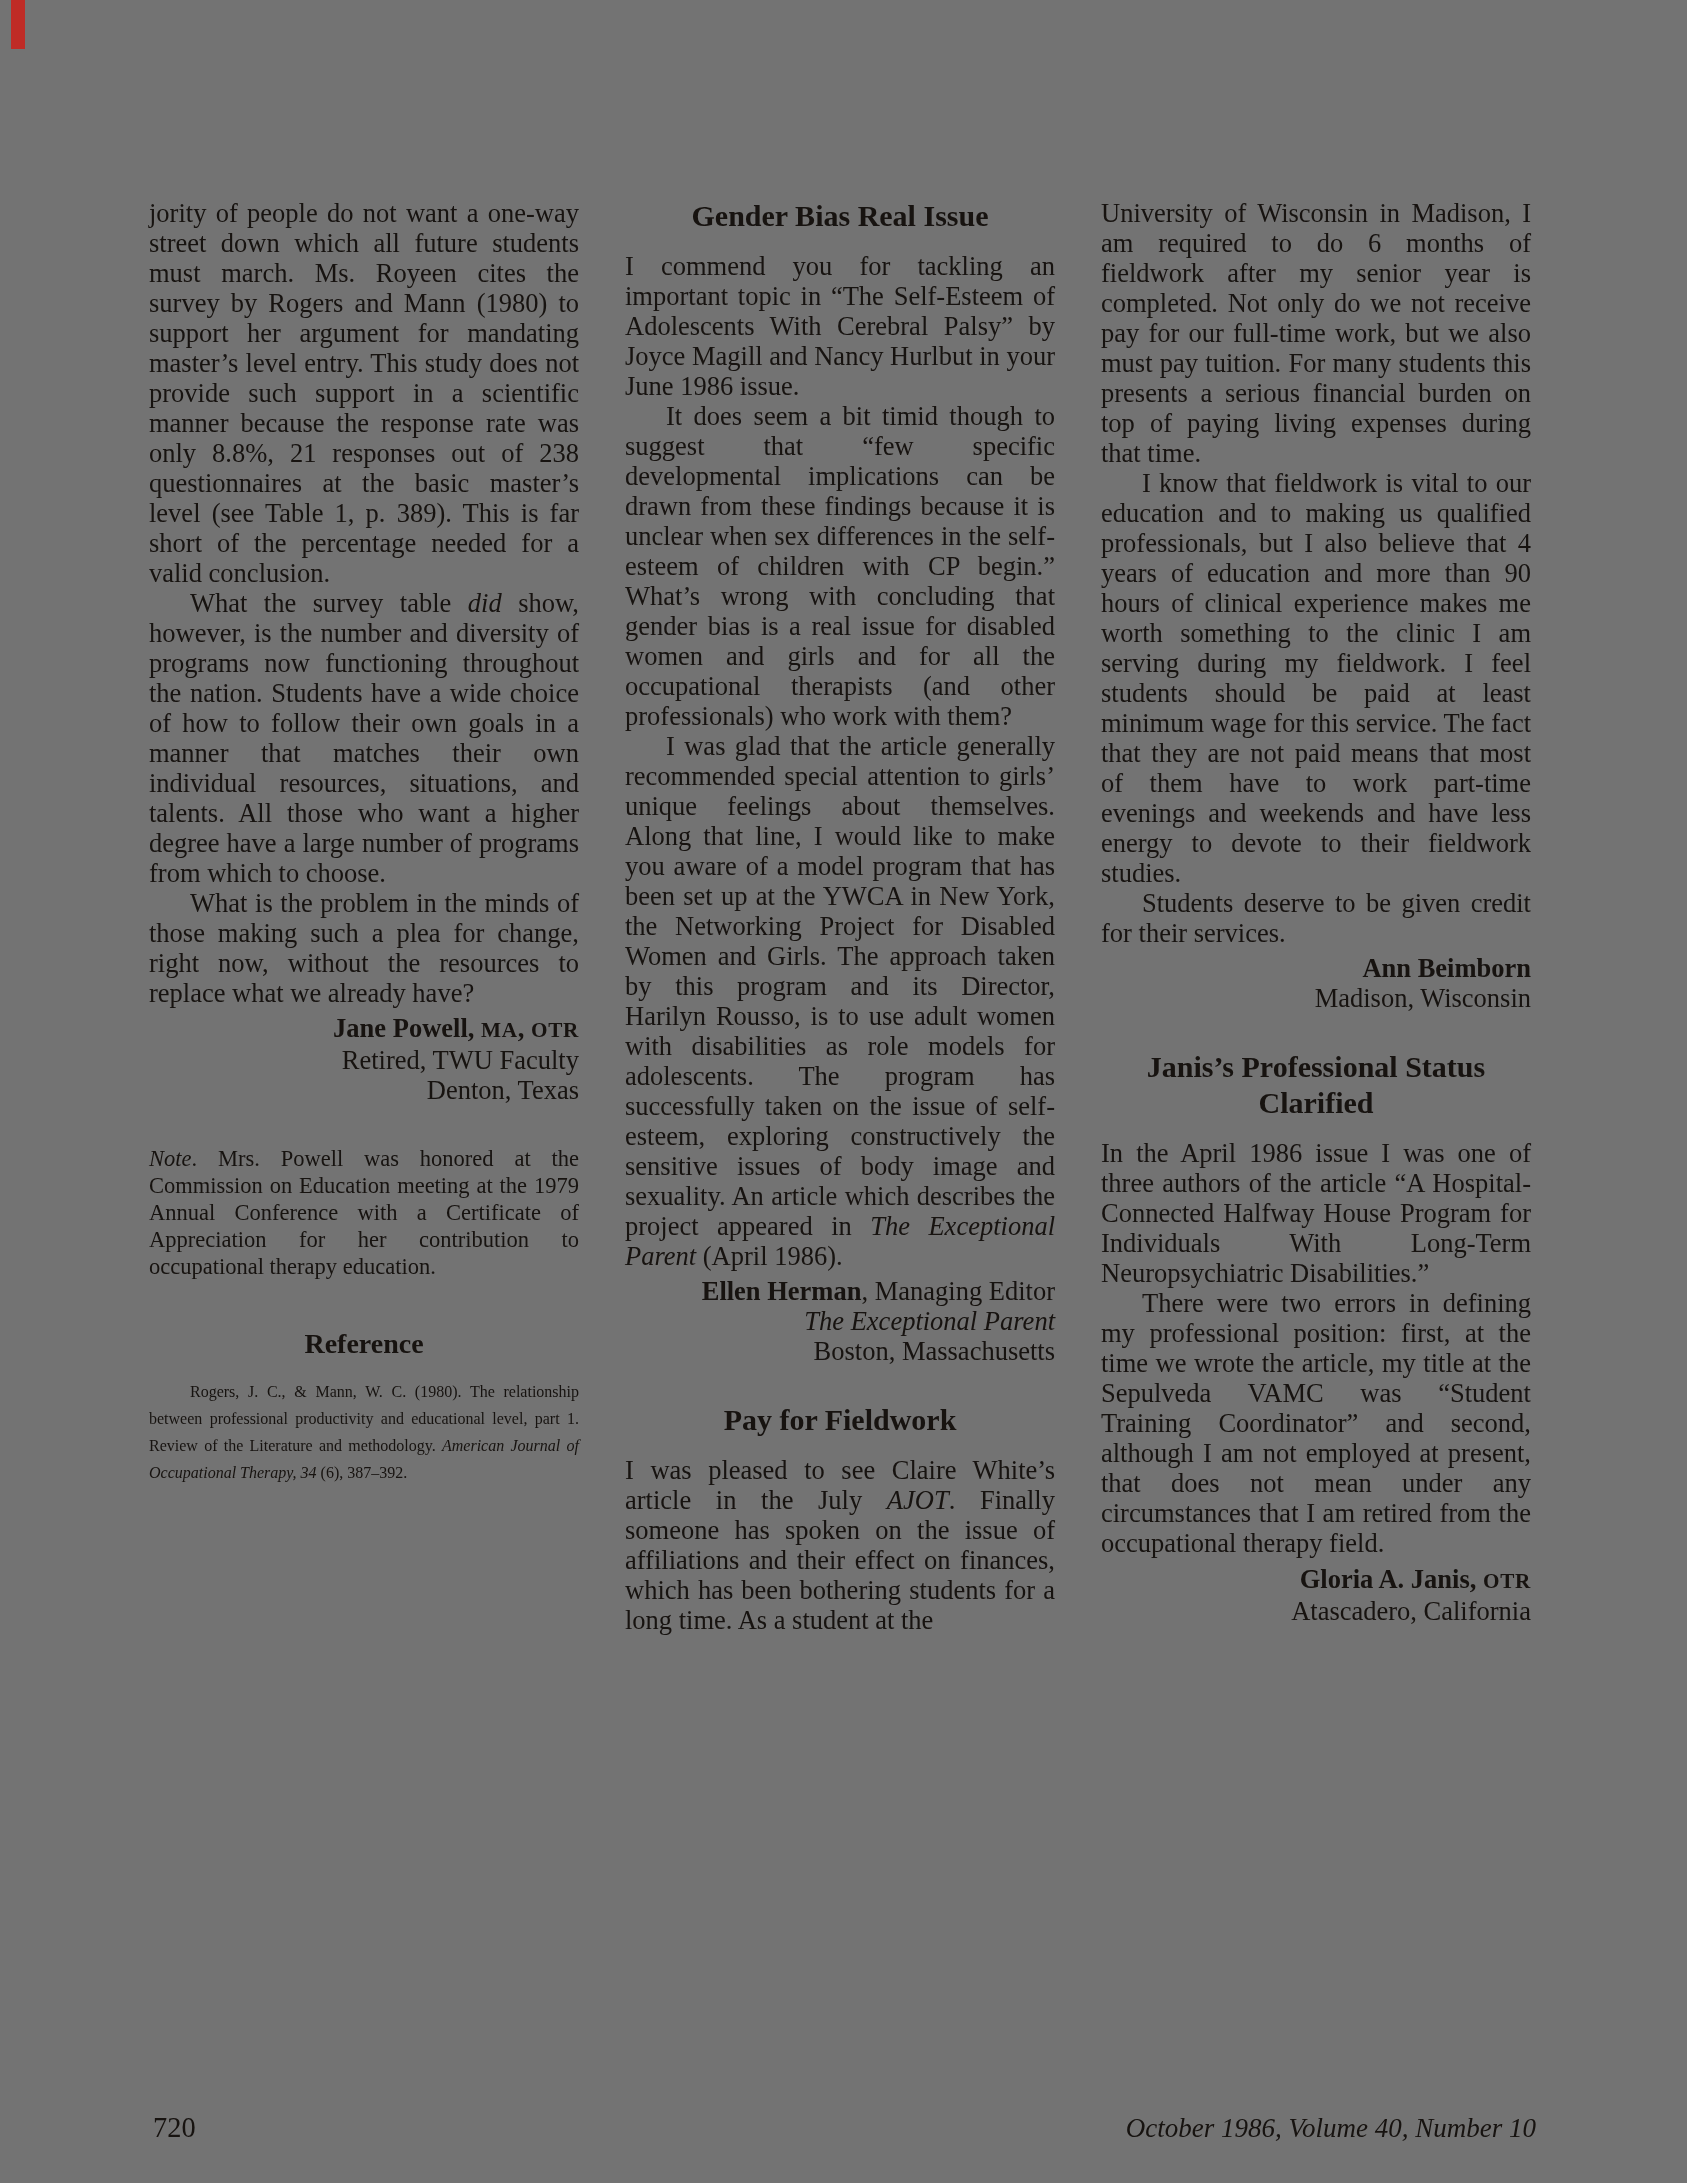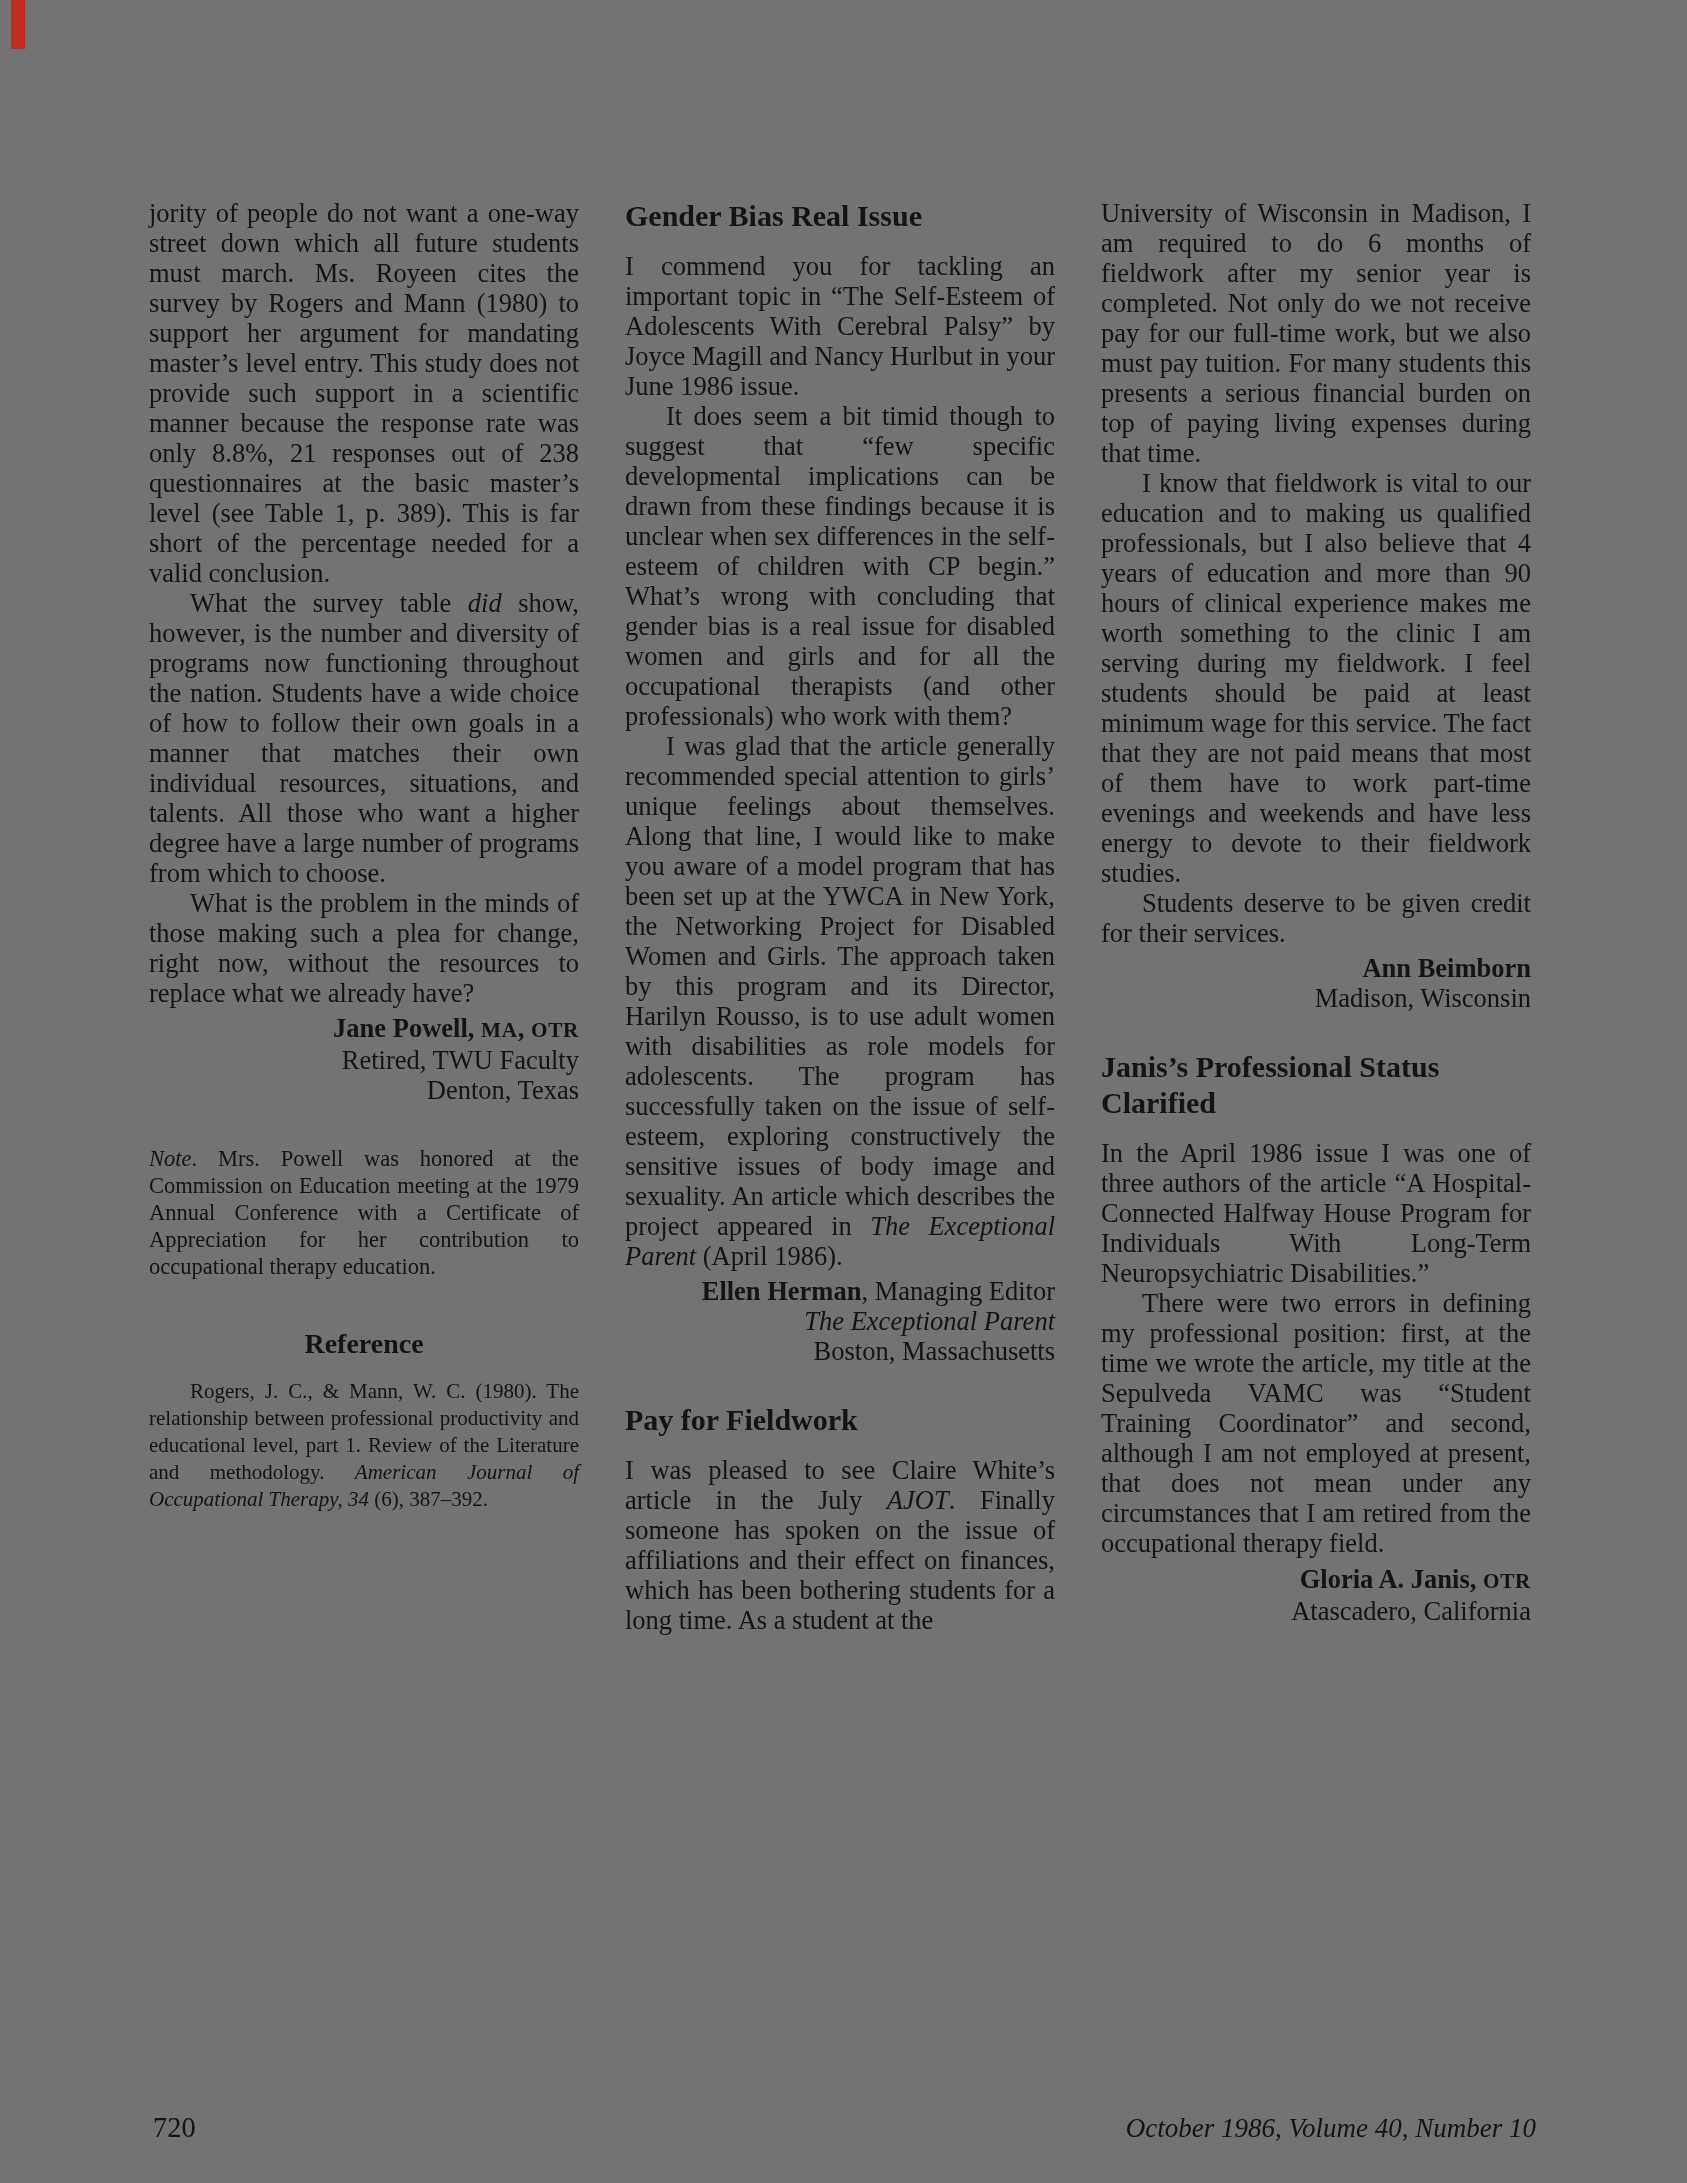--- a/index.html
+++ b/index.html
@@ -35,21 +35,21 @@
     line-height: 30px;
     text-align: justify;
   }
   p { margin: 0; padding: 0; }
   p.indent { text-indent: 41px; }
   .section-heading {
     font-weight: bold;
     font-size: 30px;
     line-height: 36px;
     margin: 0 0 17px 0;
-    text-align: left;
+    text-align: center;
     text-indent: 0;
   }
   .section-heading.spaced { margin-top: 36px; }
   .signature {
     text-align: right;
     margin: 5.3px 0 29px 0;
   }
   .signature-line { text-align: right; }
   .bold { font-weight: bold; }
   .italic { font-style: italic; }
@@ -61,21 +61,21 @@
     text-align: justify;
   }
   .ref-heading {
     font-weight: bold;
     font-size: 28px;
     line-height: 29px;
     margin: 49px 0 20px 0;
     text-align: center;
   }
   .ref-entry {
-    font-size: 21px;
+    font-size: 16px;
     line-height: 27px;
     text-indent: 41px;
     text-align: justify;
     font-family: Liberation Serif, serif;
   }
   .footer {
     position: absolute;
     left: 153px;
     width: 1383px;
     top: 2112px;

